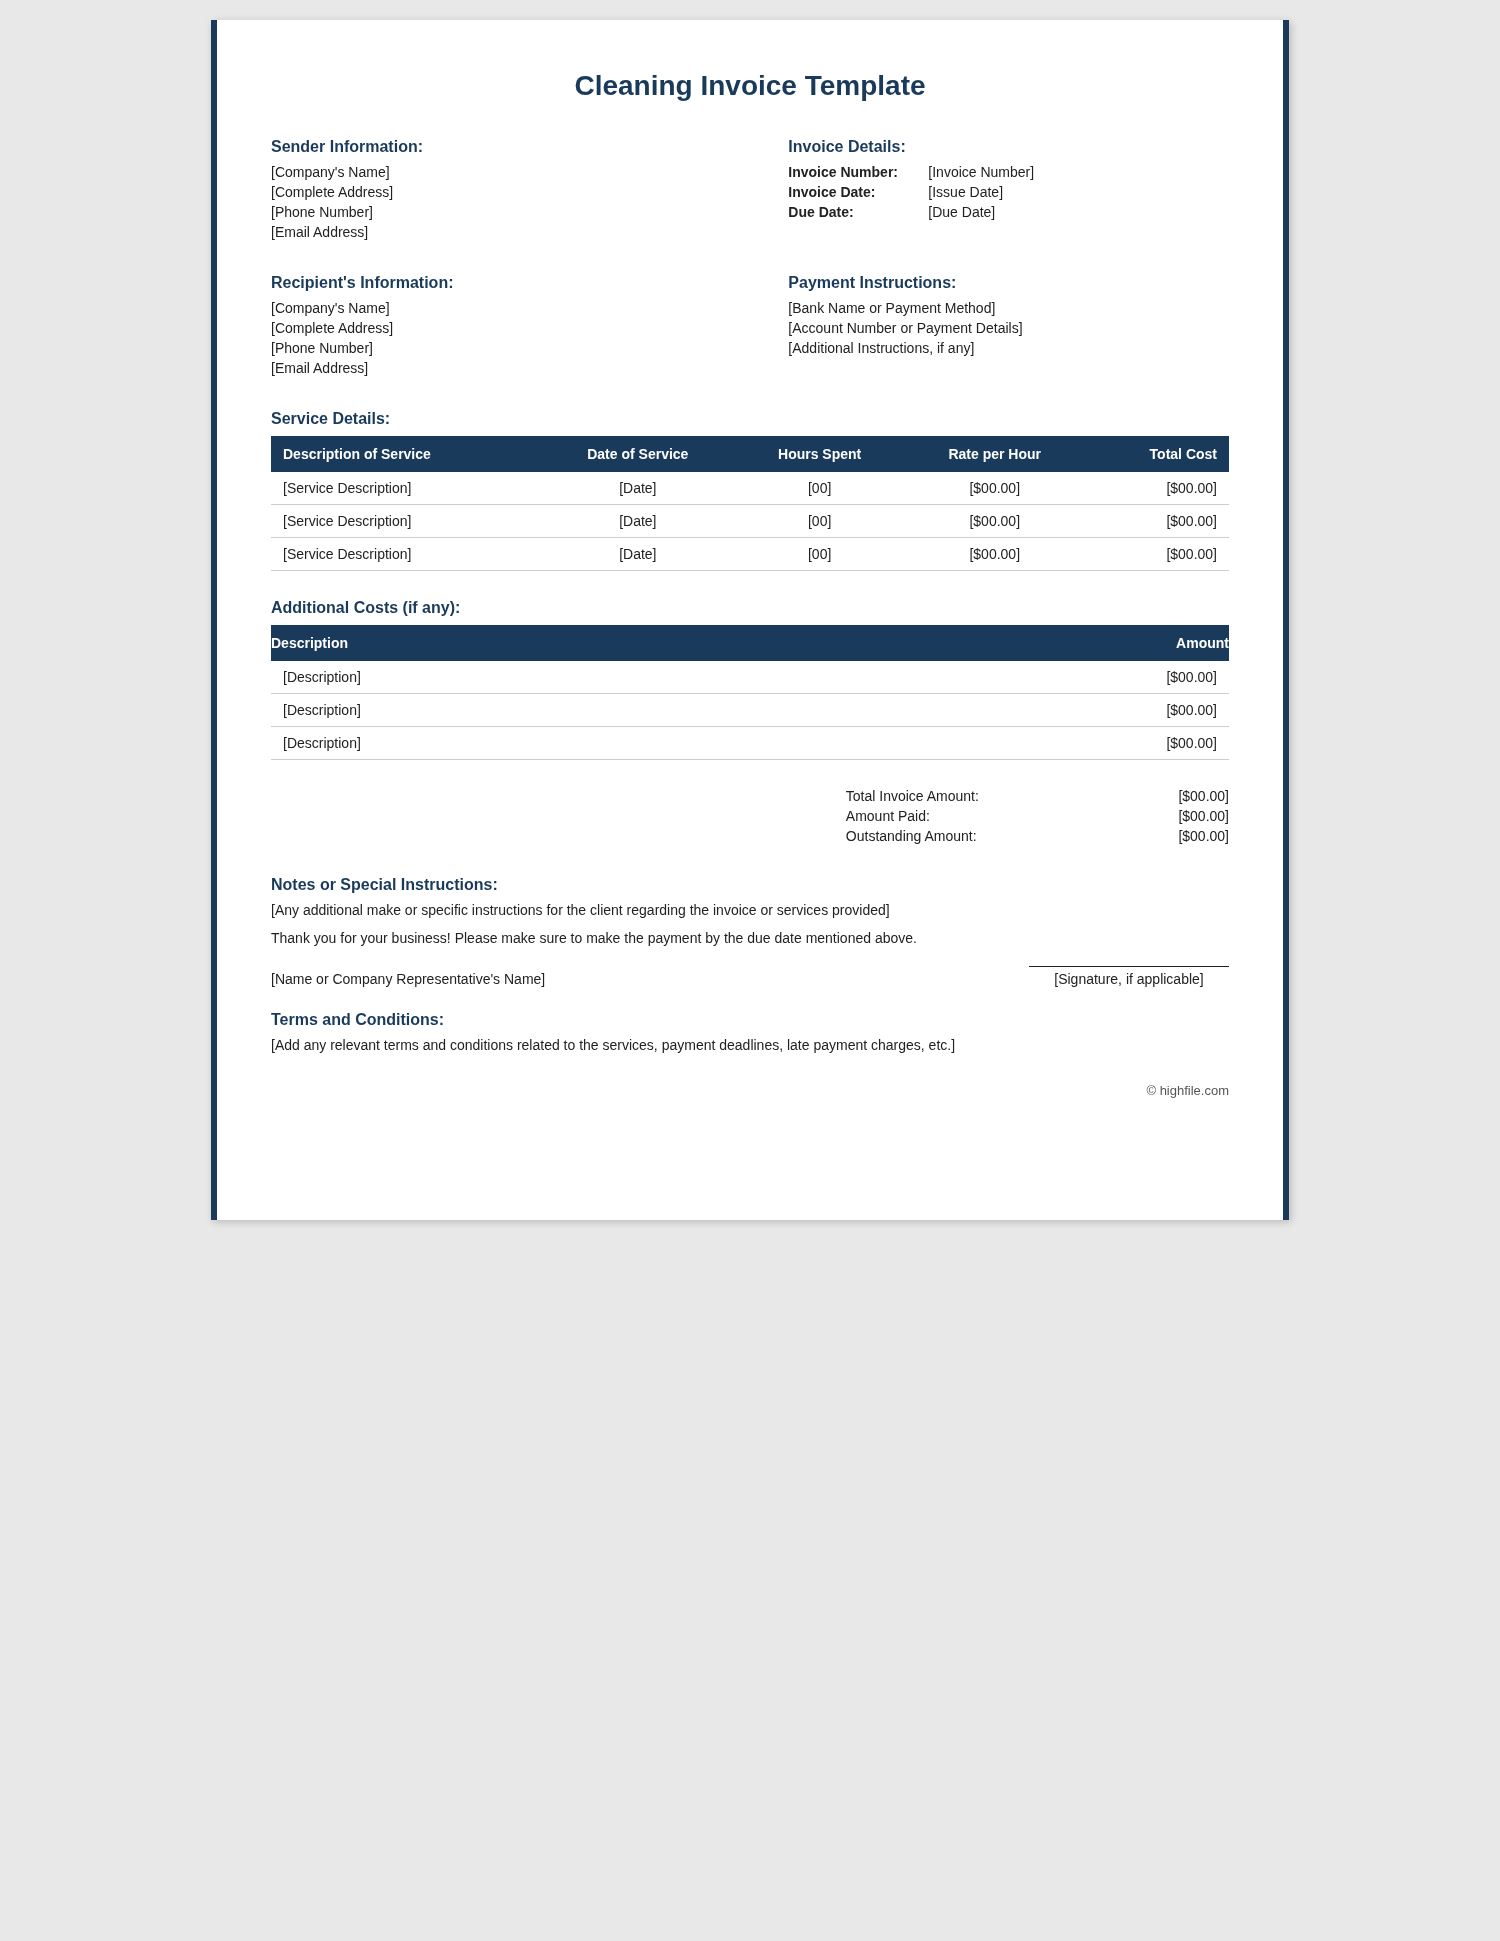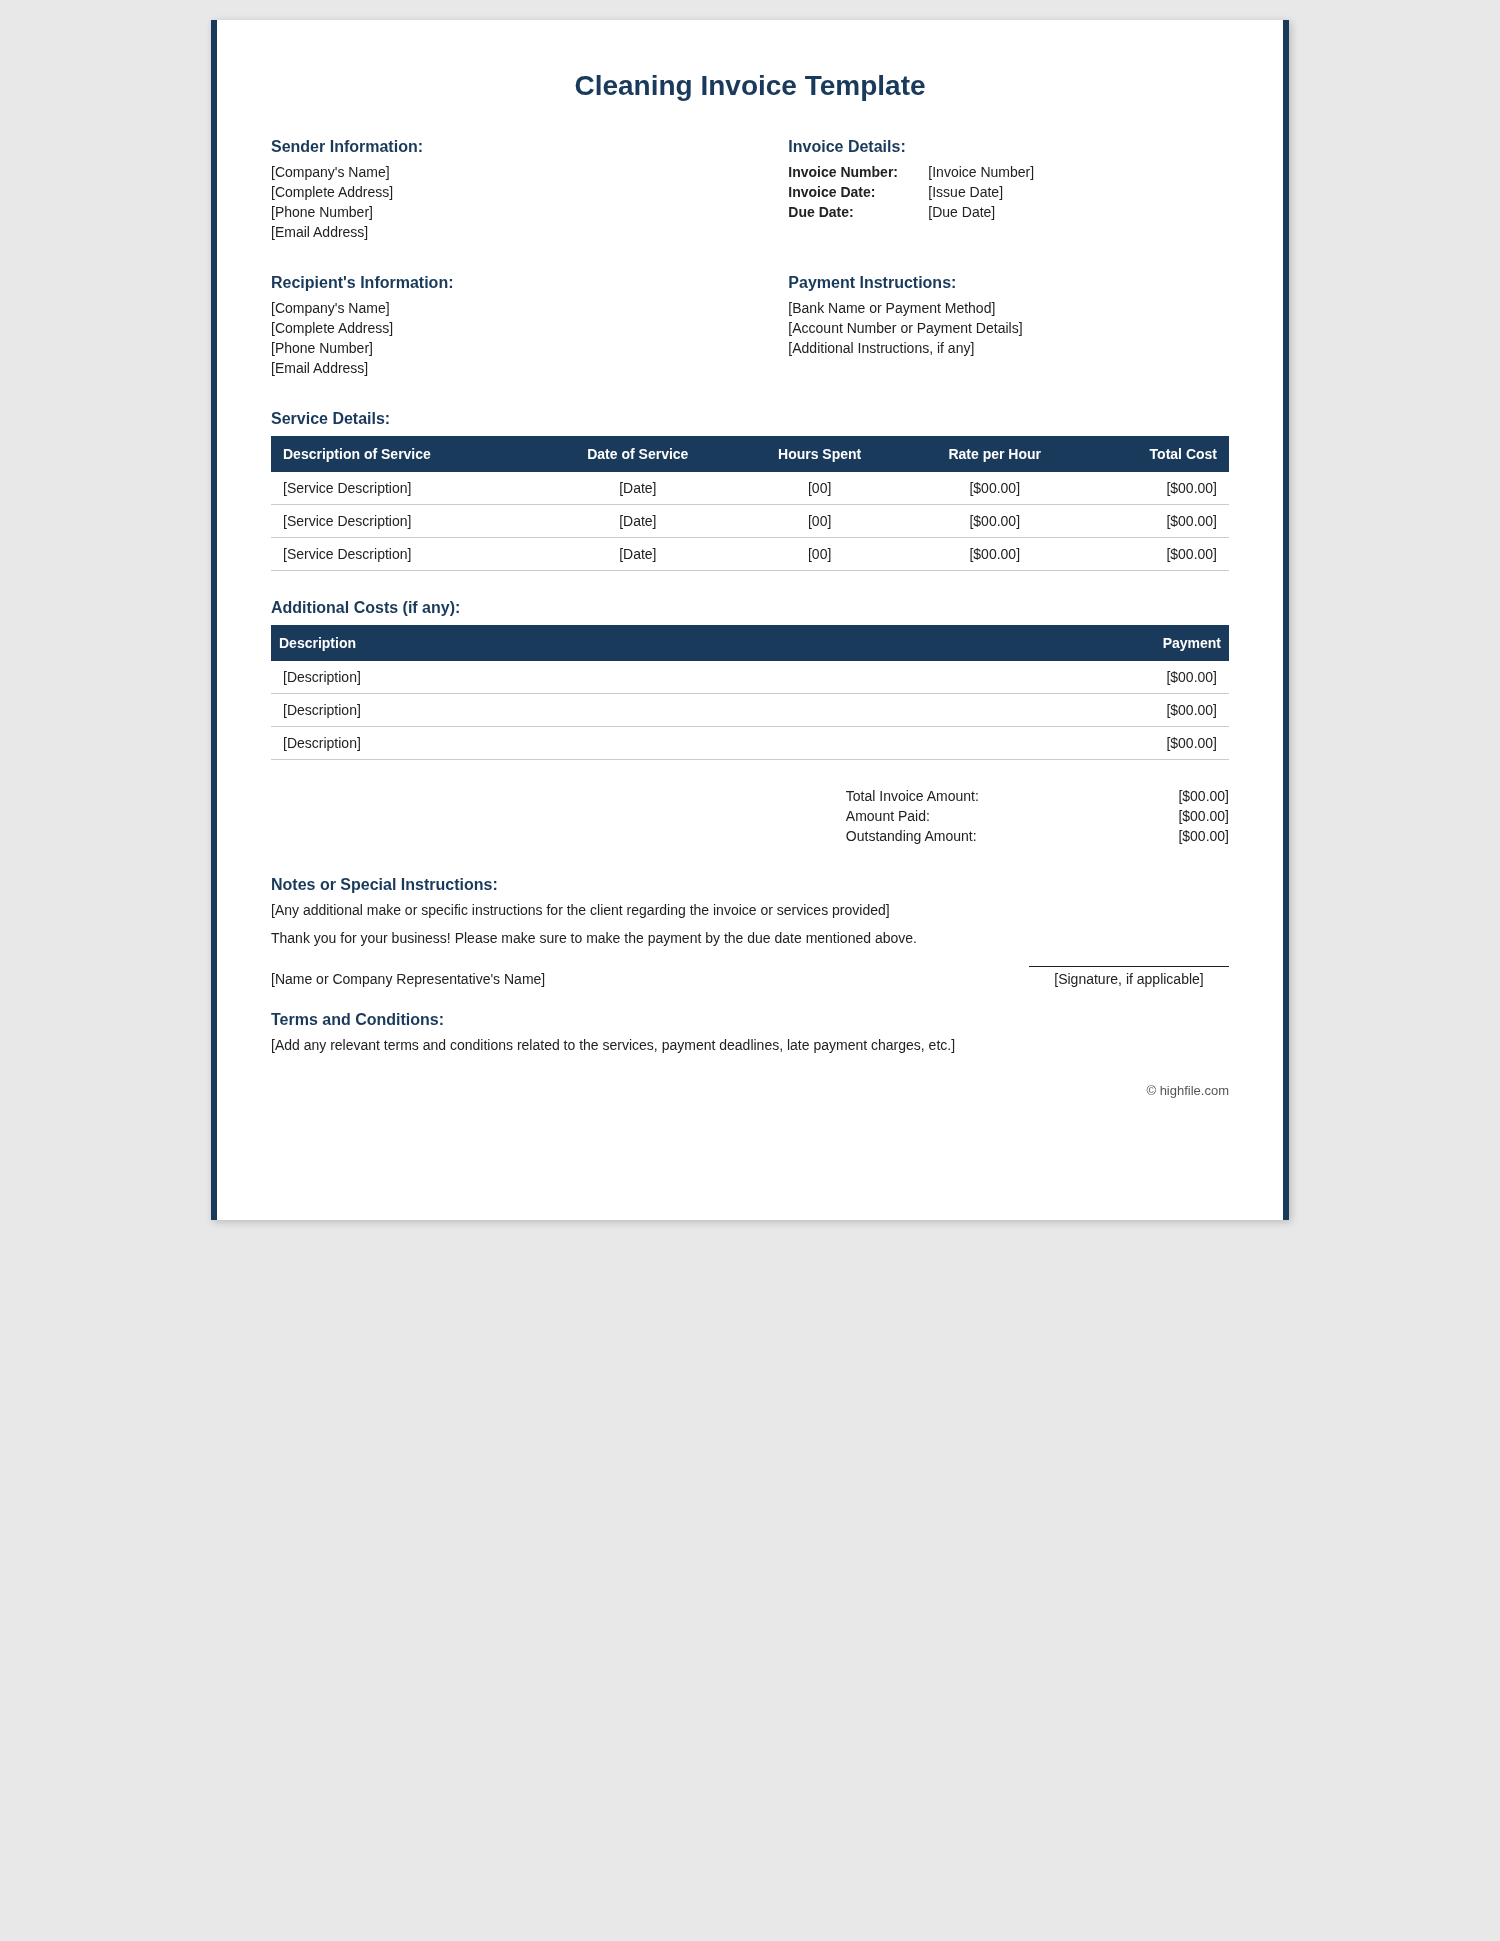--- a/index.html
+++ b/index.html
@@ -135,21 +135,21 @@
       border-collapse: collapse;
       font-size: 14px;
     }
 
     .additional-table thead tr {
       background: #1a3a5c;
       color: #fff;
     }
 
     .additional-table thead th {
-      padding: 10px 8px;
+      padding: 10px 0;
       text-align: left;
       font-weight: bold;
     }
 
     .additional-table thead th.right {
       text-align: right;
     }
 
     .additional-table tbody tr {
       border-bottom: 1px solid #ccc;
@@ -353,21 +353,21 @@
         </tbody>
     </table>
   </div>
 
   <div class="table-section">
     <div class="section-heading">Additional Costs (if any):</div>
     <table class="additional-table">
       <thead>
         <tr>
           <th>Description</th>
-          <th class="right">Payment</th>
+          <th class="right">Amount</th>
         </tr>
       </thead>
       <tbody id="additional-table-body">
       <tr>
       <td>[Description]</td>
       <td class="right">[$00.00]</td>
     </tr>
           <tr>
       <td>[Description]</td>
       <td class="right">[$00.00]</td>

